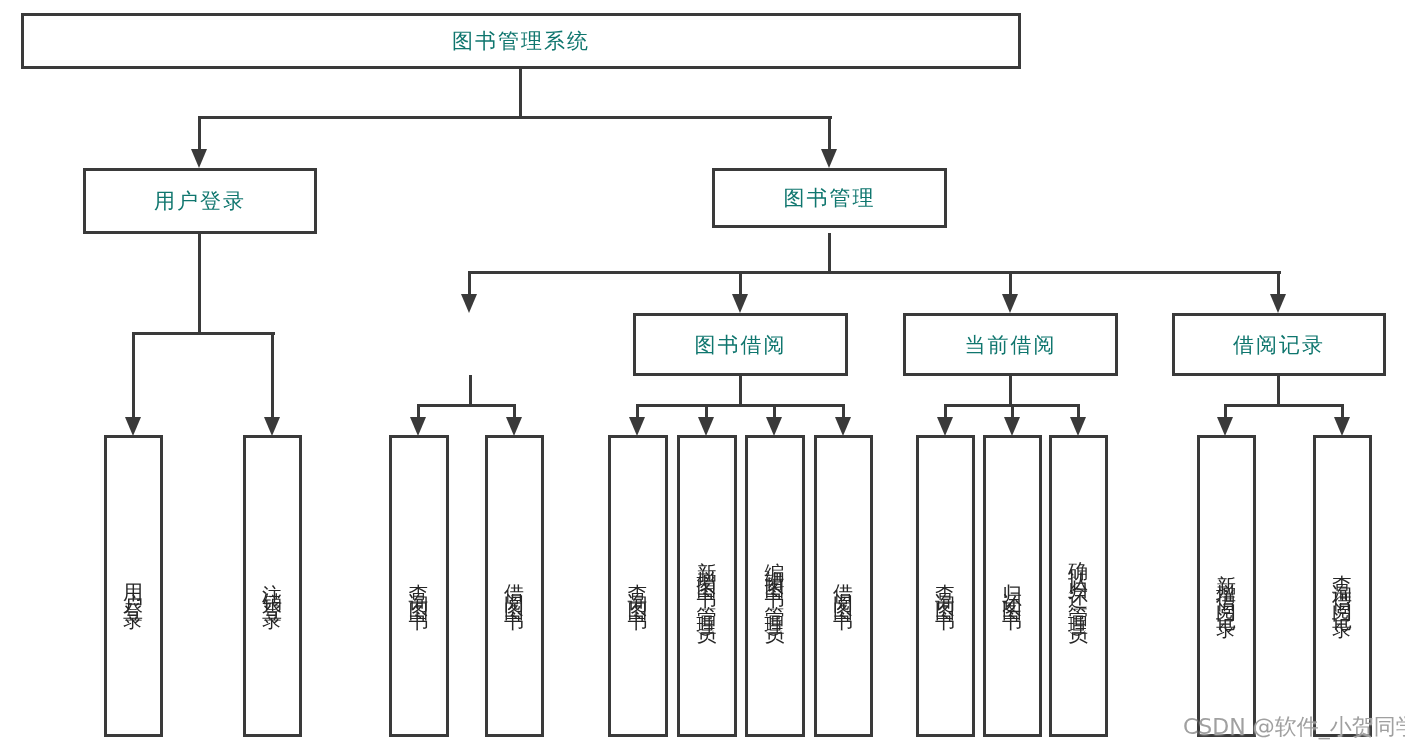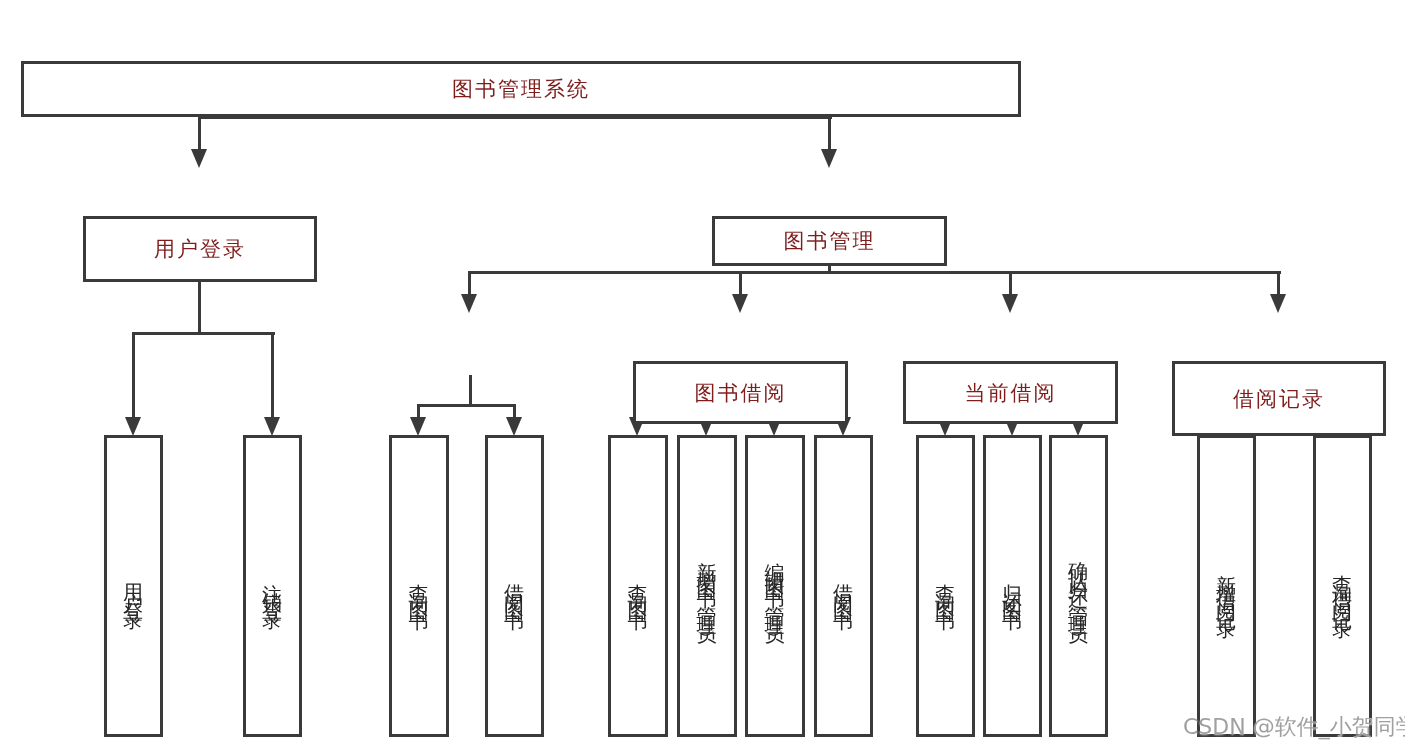--- a/index.html
+++ b/index.html
@@ -3,21 +3,21 @@
 <meta charset="utf-8">
 <style>
   html,body{margin:0;padding:0;background:#ffffff;}
   .canvas{
     position:relative;width:1405px;height:747px;background:#ffffff;
     font-family:"DejaVu Sans","Liberation Sans",sans-serif;overflow:hidden;
   }
   .hbox{
     position:absolute;box-sizing:border-box;border:3px solid #3a3a3a;background:#ffffff;
     display:flex;align-items:center;justify-content:center;
-    font-size:21px;letter-spacing:2px;color:#7f1d1d;margin-top:48px;
+    font-size:21px;letter-spacing:2px;color:#0f766e;
   }
   .vbox{
     position:absolute;top:435px;height:302px;width:59px;box-sizing:border-box;
     border:3px solid #3a3a3a;background:#ffffff;
     display:flex;align-items:center;justify-content:center;
   }
   .vtext{
     writing-mode:vertical-rl;text-orientation:mixed;
     font-size:20px;letter-spacing:9px;line-height:1.1;color:#262626;
   }
@@ -97,31 +97,31 @@
   <div class="vline" style="left:1341px;top:404px;height:16px"></div>
   <div class="arrow" style="left:1334px;top:417px"></div>
 
   <div class="hbox" style="left:21px;top:13px;width:1000px;height:56px">
     <span>图书管理系统</span>
   </div>
 
   <div class="hbox" style="left:83px;top:168px;width:234px;height:66px">
     <span>用户登录</span>
   </div>
-  <div class="hbox" style="left:712px;top:168px;width:235px;height:50px">
+  <div class="hbox" style="left:712px;top:168px;width:235px;height:60px">
     <span>图书管理</span>
   </div>
 
   <div class="hbox" style="left:903px;top:313px;width:215px;height:63px">
     <span>当前借阅</span>
   </div>
   <div class="hbox" style="left:633px;top:313px;width:215px;height:63px">
     <span>图书借阅</span>
   </div>
-  <div class="hbox" style="left:1172px;top:313px;width:214px;height:75px">
+  <div class="hbox" style="left:1172px;top:313px;width:214px;height:63px">
     <span>借阅记录</span>
   </div>
 
   <div class="vbox" style="left:104px">
     <span class="vtext">用户登录</span>
   </div>
   <div class="vbox" style="left:243px">
     <span class="vtext">注销登录</span>
   </div>
 

